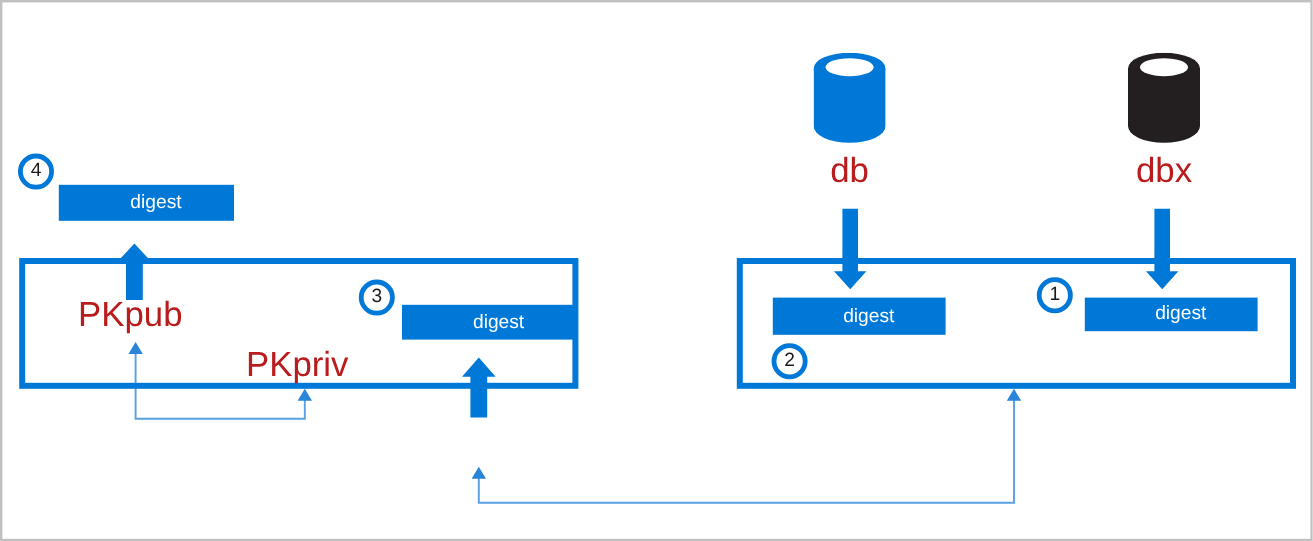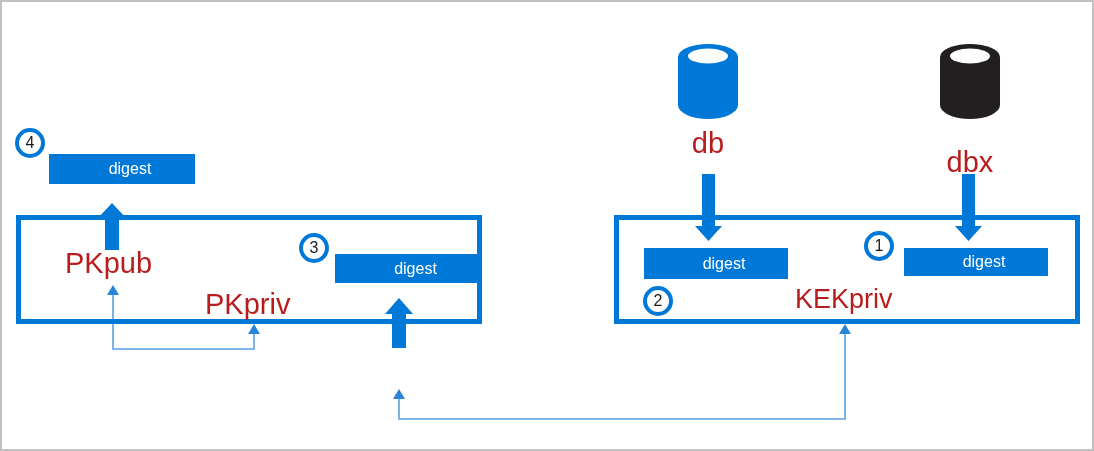--- a/index.html
+++ b/index.html
@@ -44,21 +44,21 @@
   #badge-4{left:13px;top:126px;}
   .lbl{
     position:absolute;z-index:3;
     color:#b91c1c;font-size:29px;line-height:1.1;white-space:nowrap;
   }
   #lbl-pkpub{left:63px;top:246px;}
   #lbl-pkpriv{left:203px;top:287px;}
   #lbl-kekpub{left:337px;top:352px;}
   #lbl-kekpriv{left:793px;top:283px;font-size:27px;}
   #lbl-db{left:676px;top:126px;width:60px;text-align:center;}
-  #lbl-dbx{left:938px;top:126px;width:60px;text-align:center;margin-top:19px;}
+  #lbl-dbx{left:938px;top:126px;width:60px;text-align:center;}
   .cyl{position:absolute;z-index:3;width:60px;height:76px;}
   #cyl-db{left:676px;top:42px;}
   #cyl-dbx{left:938px;top:42px;}
 </style>
 </head>
 <body>
 
 <div id="canvas">
 
   <svg id="connectors" width="1094" height="451" viewBox="0 0 1094 451">
@@ -111,17 +111,16 @@
   <div class="digest" id="digest-2">digest</div>
   <div class="digest" id="digest-1">digest</div>
 
   <div class="badge" id="badge-1">1</div>
   <div class="badge" id="badge-2">2</div>
   <div class="badge" id="badge-3">3</div>
   <div class="badge" id="badge-4">4</div>
 
   <div class="lbl" id="lbl-pkpriv">PKpriv</div>
   <div class="lbl" id="lbl-pkpub">PKpub</div>
-  <div class="lbl" id="lbl-kekpriv">KEKpriv</div>
   <div class="lbl" id="lbl-db">db</div>
   <div class="lbl" id="lbl-dbx">dbx</div>
 
 </div>
 
 </body></html>

